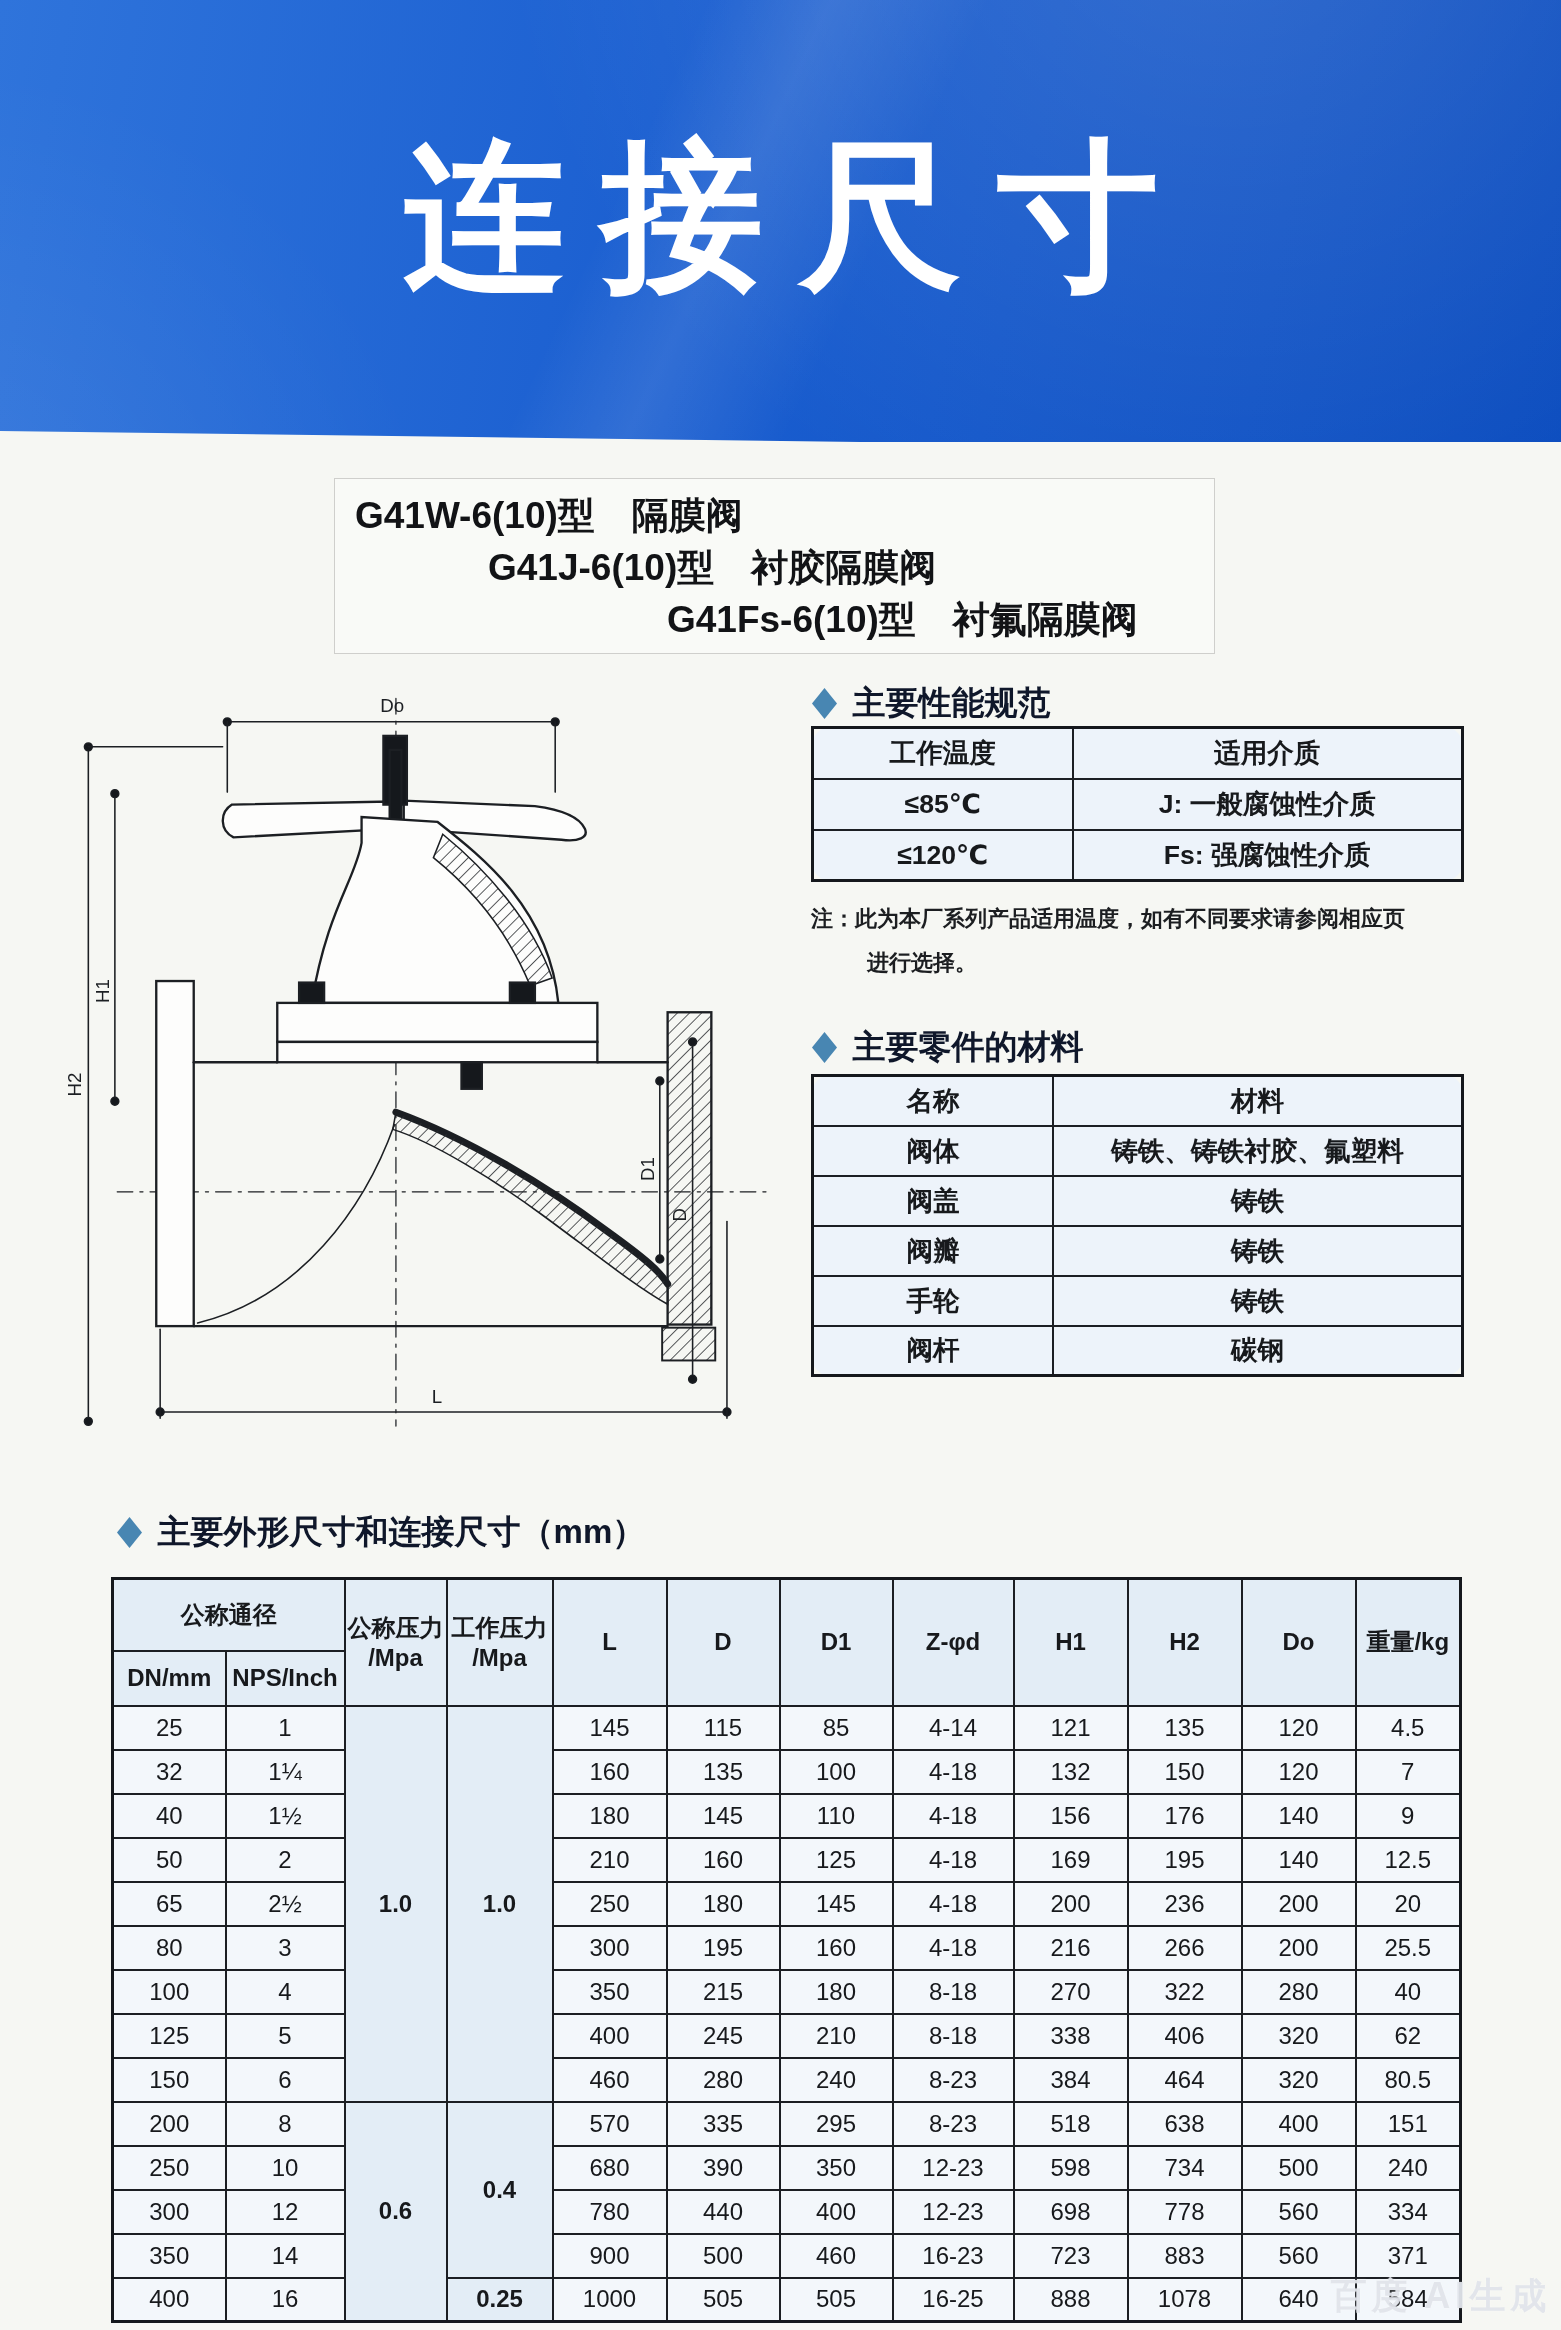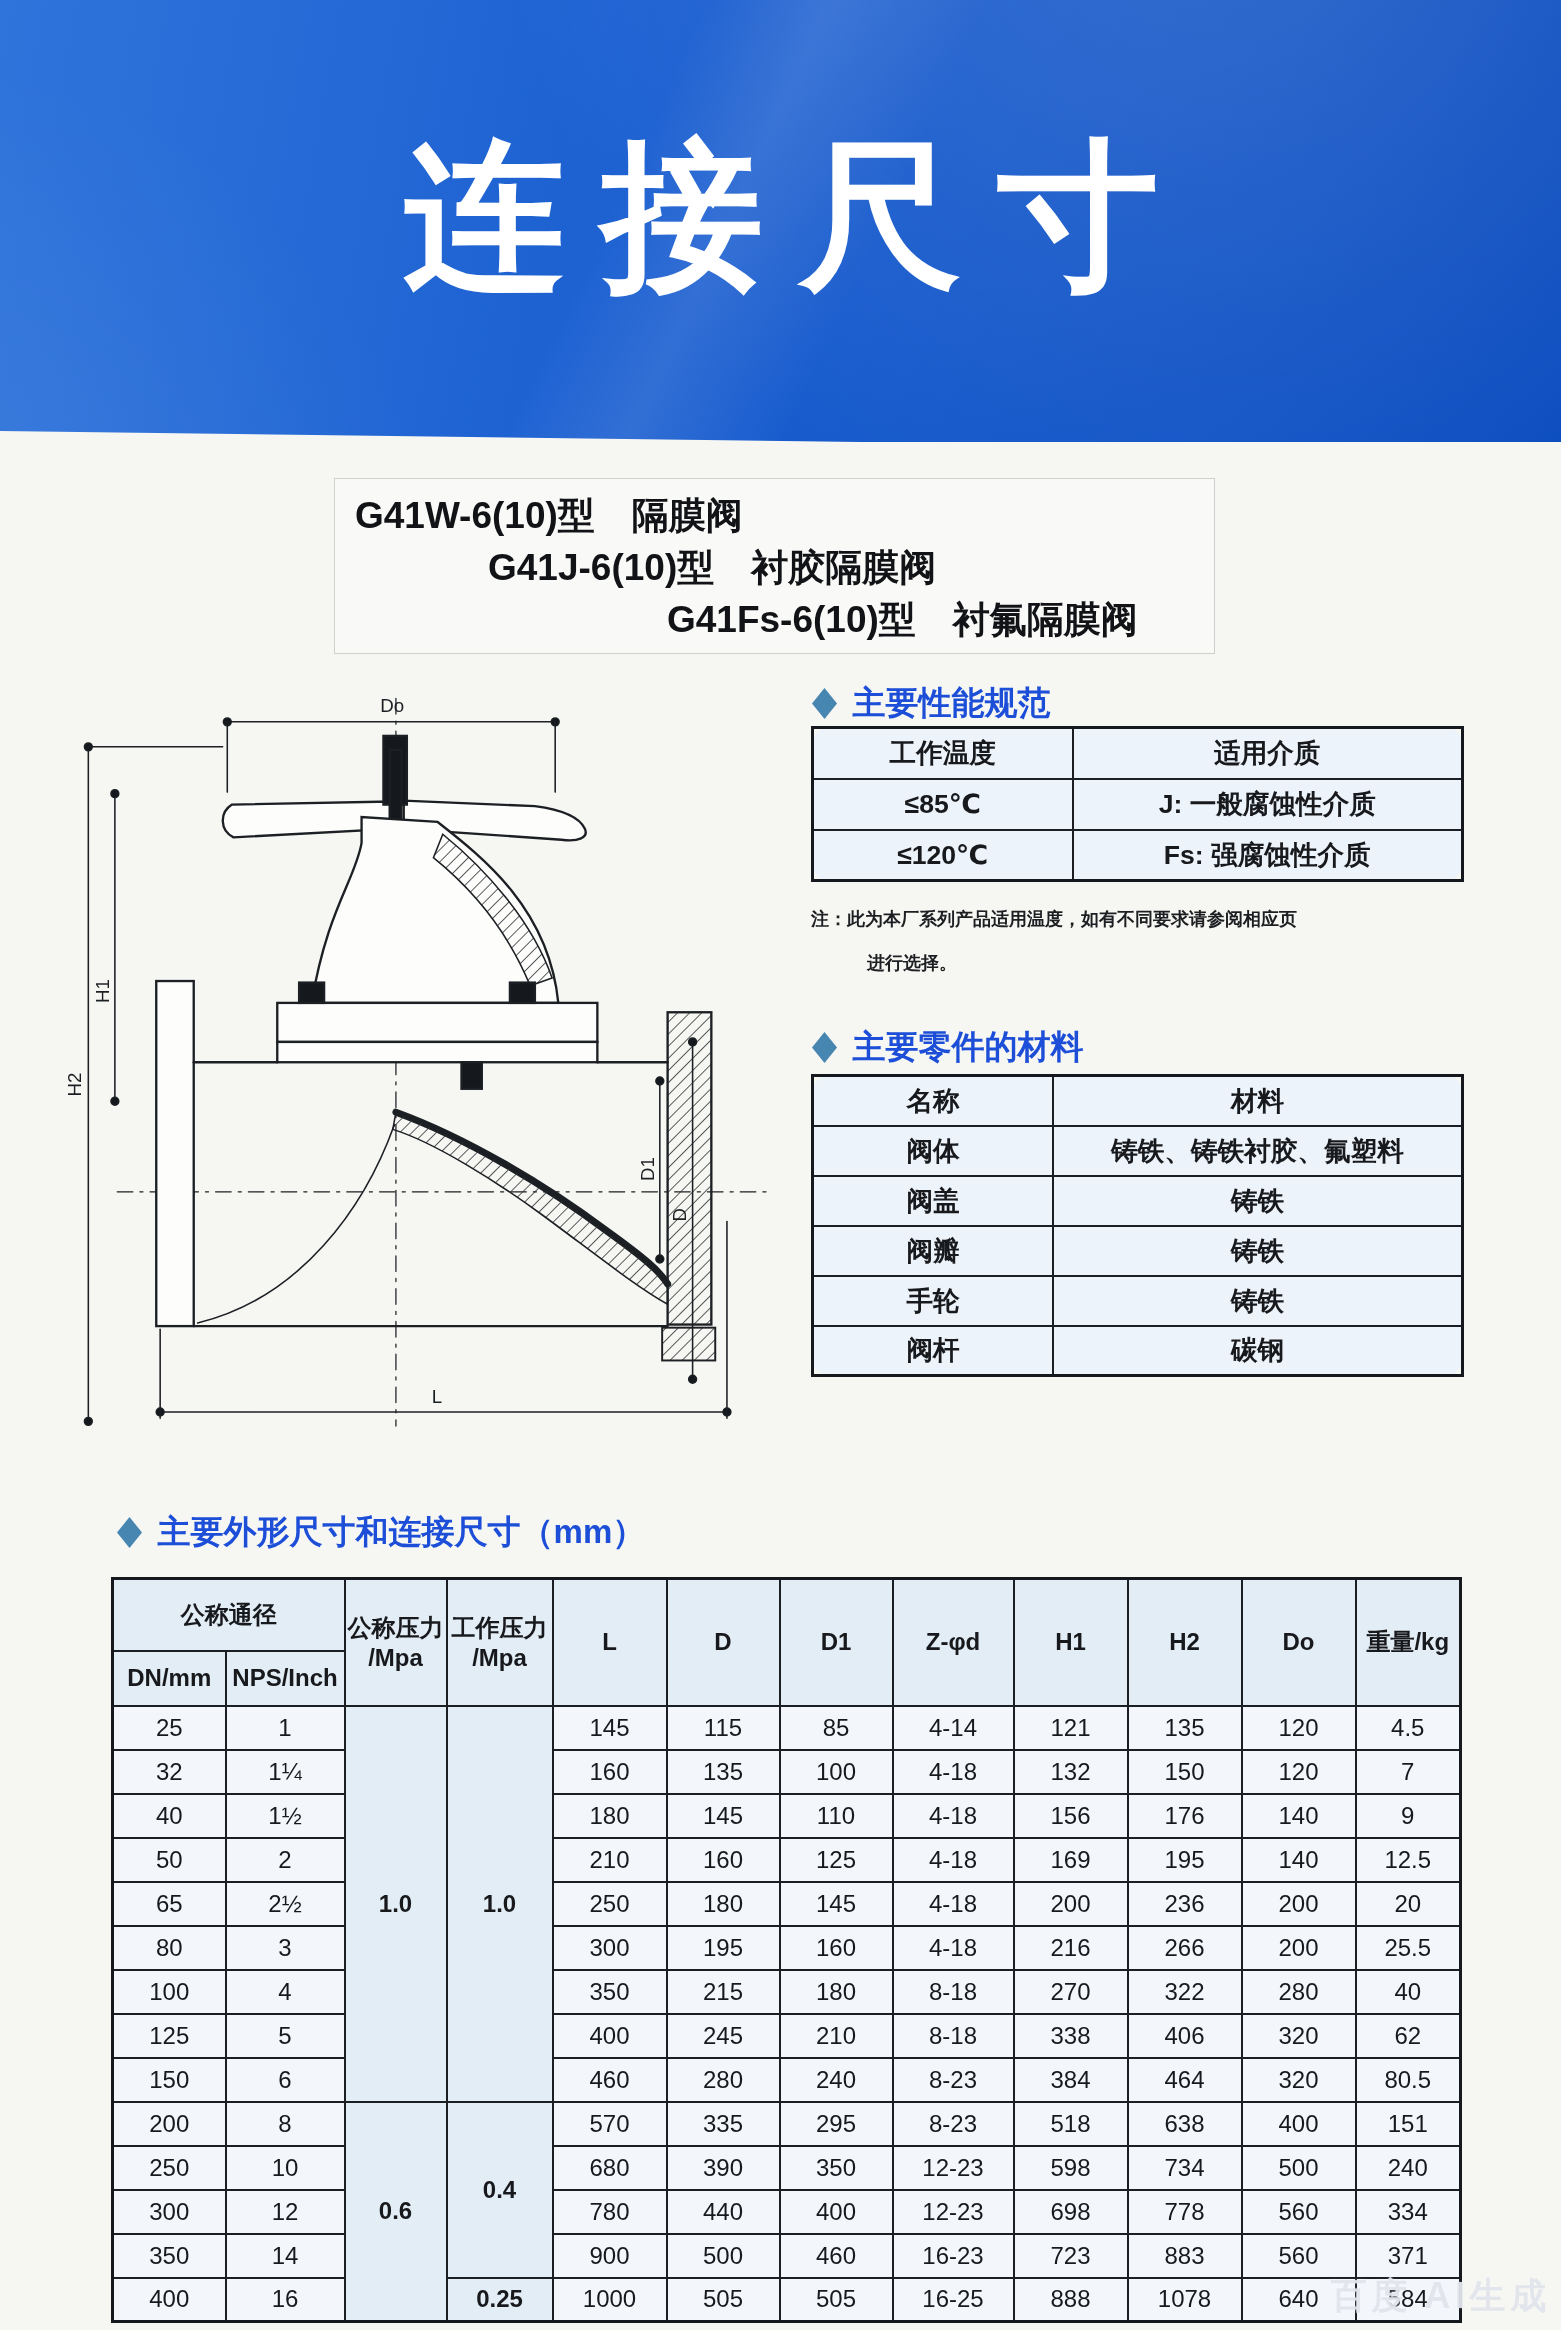--- a/index.html
+++ b/index.html
@@ -21,37 +21,37 @@
   
   .models{position:absolute;left:334px;top:478px;width:881px;height:176px;
     border:0.8px solid rgba(110,110,105,.30);box-sizing:border-box;padding:11px 20px;
     background:rgba(255,255,255,.35);}
   .models .m{font-size:37px;font-weight:700;line-height:52px;color:#121316;white-space:pre;}
   .models .m2{padding-left:133px;}
   .models .m3{padding-left:312px;}
 
   
   .sec{position:absolute;display:flex;align-items:center;gap:15.6px;
-    font-size:33px;font-weight:700;color:#1d4ed8;}
+    font-size:33px;font-weight:700;color:#0f172a;}
   .diamond{width:25px;height:31px;background:#4886b2;flex:0 0 auto;
     clip-path:polygon(50% 0,100% 50%,50% 100%,0 50%);}
 
   
   table.mini{position:absolute;border-collapse:collapse;table-layout:fixed;
     background:#edf3fa;border-radius:22px;}
   table.mini th,table.mini td{border:2.3px solid #1b1e23;text-align:center;vertical-align:middle;
     font-size:26.6px;font-weight:600;color:#17191c;padding:0 7.8px;}
   table.mini{border:3.9px solid #15181c;}
   #perf-table{left:811px;top:726px;width:653px;}
   #perf-table tr{height:51px;}
   #mat-table{left:811px;top:1074px;width:653px;}
   #mat-table tr{height:50px;}
 
   .note{position:absolute;left:811px;top:897px;width:664px;
-    font-size:18px;line-height:44px;font-weight:600;color:#1c1e21;}
+    font-size:22px;line-height:44px;font-weight:600;color:#1c1e21;}
   .note .l2{padding-left:56px;}
 
   
   #dim-table{position:absolute;left:111px;top:1577px;width:1346px;
     border-collapse:collapse;table-layout:fixed;background:#f3f7fb;border:3.9px solid #15181c;}
   #dim-table th,#dim-table td{border:2.3px solid #1b1e23;text-align:center;vertical-align:middle;
     font-size:24px;color:#17191c;padding:0;}
   #dim-table th{background:#e3edf6;font-weight:600;white-space:pre-line;}
   #dim-table td{font-weight:500;}
   #dim-table td.span{background:#e3edf6;font-weight:600;}

